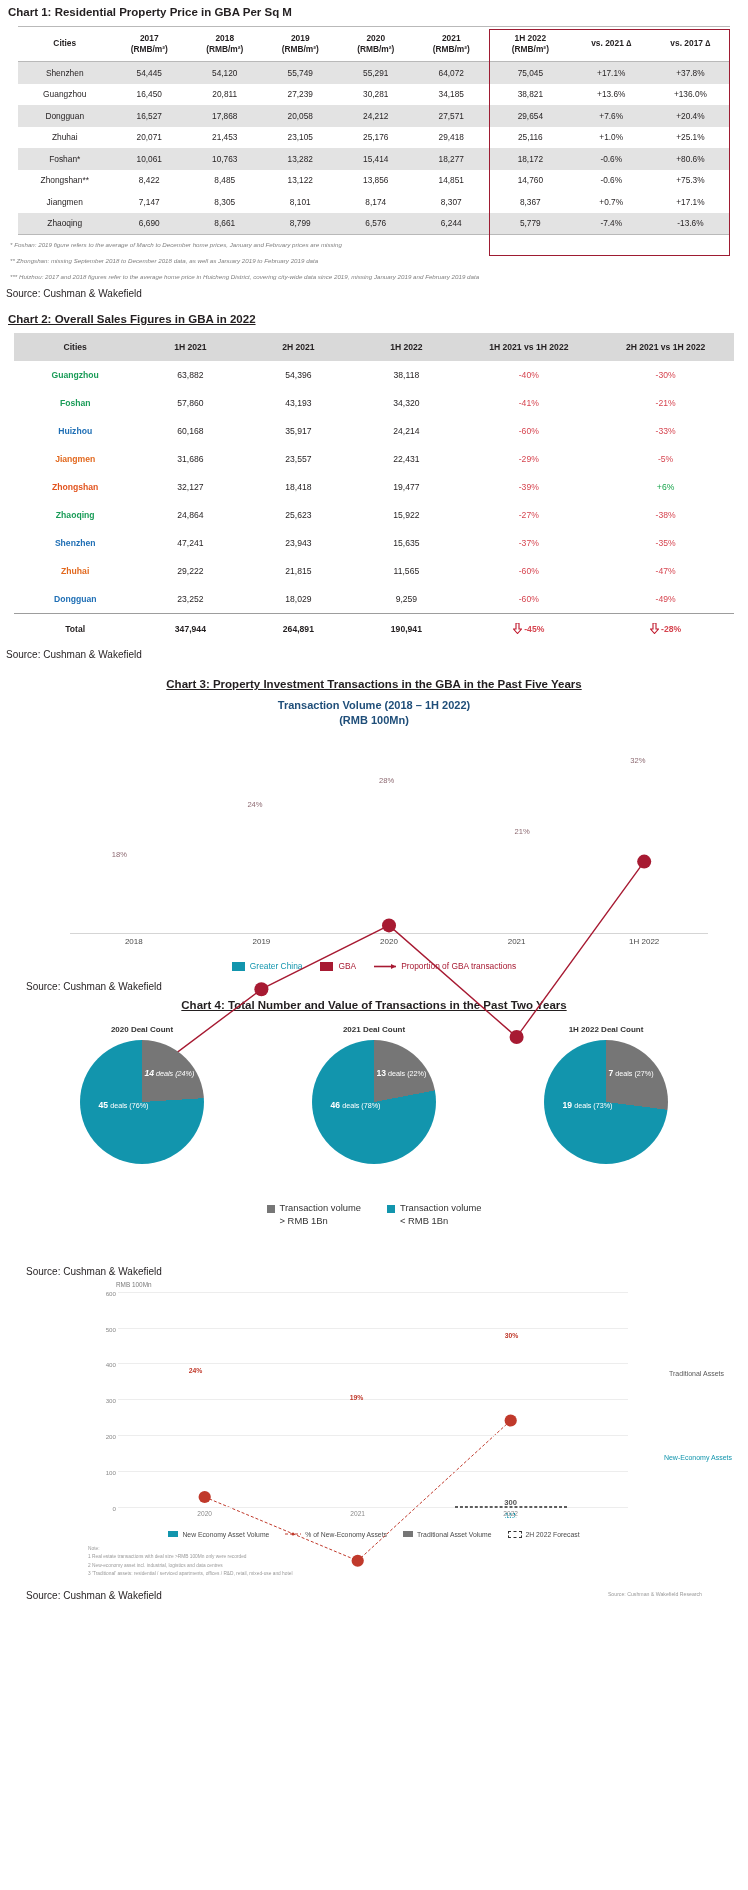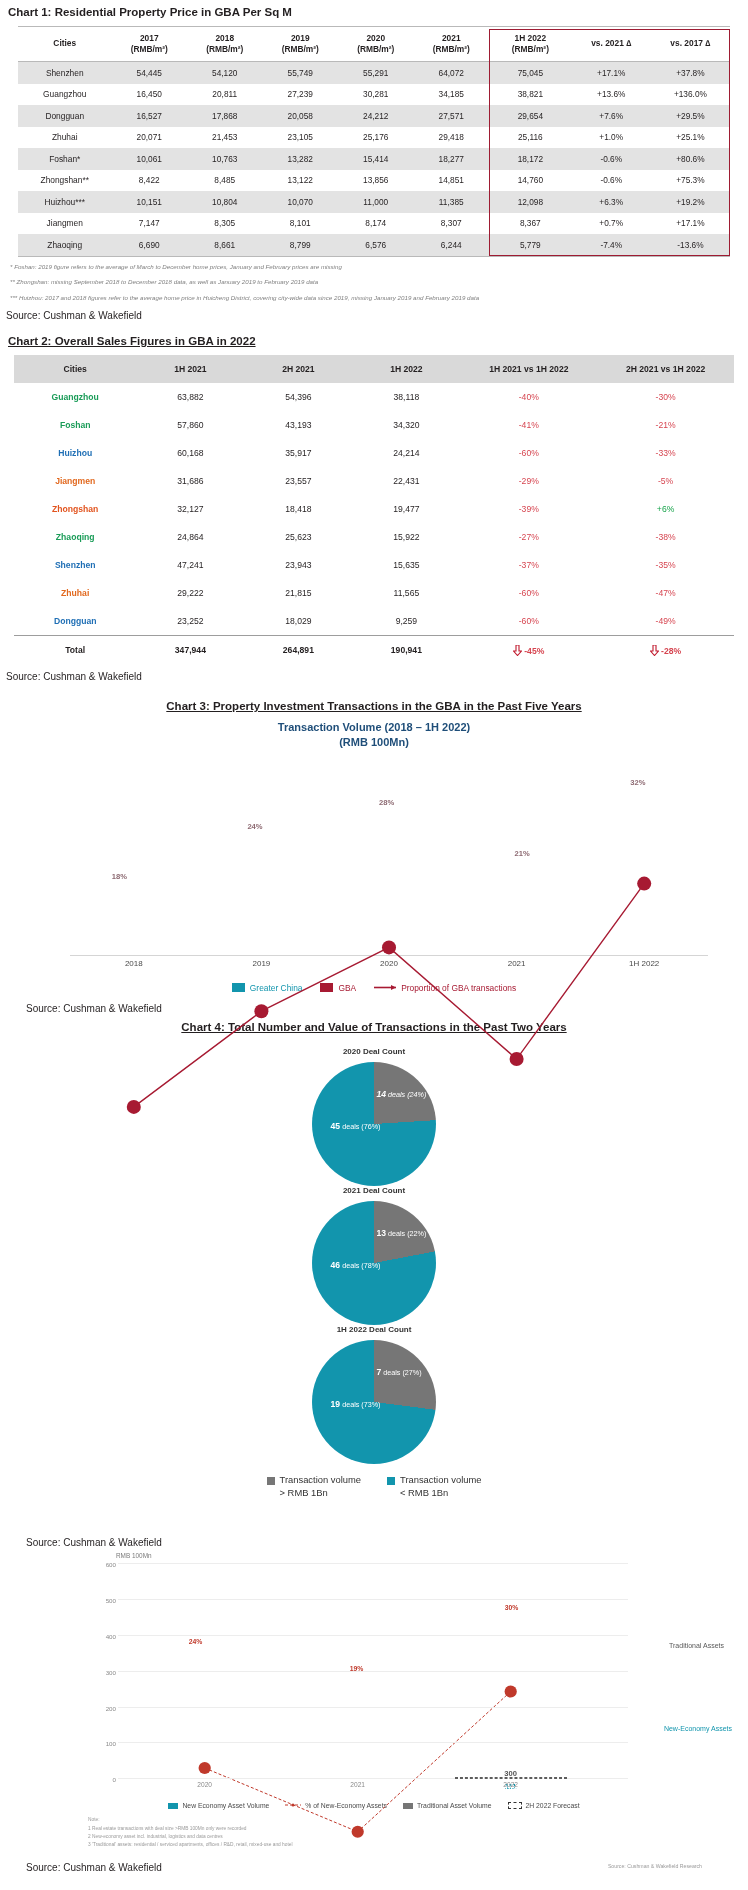--- a/index.html
+++ b/index.html
@@ -66,41 +66,41 @@
   .c3-title { text-align:center; color:#1f4e79; font-weight:bold; font-size:11px; line-height:1.35; margin-top:4px;}
   .c3-plot { position:relative; height: 200px; margin: 6px 40px 0 70px; }
   .c3-axis { position:absolute; left:0; right:0; bottom:0; height:1px; background:#d5d5d5; }
   .c3-group { position:absolute; bottom:0; width:11%; }
   .bar-gc { position:absolute; bottom:0; width:100%; background:#1295ad; }
   .bar-gba { position:absolute; bottom:0; left:8%; width:84%; background:#a71a32; }
   .bar-lbl { position:absolute; left:0; right:0; text-align:center; font-size:7.6px; font-weight:bold; color:#ffffff; }
   .c3-xlabels { position:relative; margin: 3px 40px 0 70px; height:14px; }
   .c3-xlabels span { position:absolute; width:11%; text-align:center; font-size:8px; color:#4a4a4a; }
   .c3-line { position:absolute; left:0; top:0; right:0; bottom:0; overflow:visible; }
-  .pctlbl { position:absolute; font-size:7.6px; color:#8d6a72; font-weight:bold; }
+  .pctlbl { position:absolute; font-size:7.6px; color:#8d6a72; font-weight:normal; }
   .c3-legend { display:flex; justify-content:center; align-items:center; gap:18px; margin-top:10px; }
   .c3-legend .li { display:flex; align-items:center; gap:5px; font-size:8.4px; }
   .sw { width:13px; height:9px; display:inline-block; }
   .sw.teal { background:#1295ad; }
   .sw.red  { background:#a71a32; }
   .legend-teal { color:#1295ad; }
   .legend-red  { color:#a71a32; }
   .lineswatch { width:22px; height:9px; position:relative; display:inline-block; }
 
   
   .c4 { margin-top: 2px; }
-  .pies { display:flex; justify-content:space-around; align-items:center; padding: 6px 26px 0 26px; flex-direction: column; }
+  .pies { display:flex; justify-content:space-around; align-items:flex-end; padding: 6px 26px 0 26px; }
   .piebox { width: 200px; text-align:center; }
   .pie-cap { font-size:8px; font-weight:bold; color:#333; margin-bottom:6px; }
   .pie { position:relative; width:124px; height:124px; margin:0 auto; border-radius:50%; }
   .pie .lblA, .pie .lblB { position:absolute; color:#fff; white-space:nowrap; }
   .pie .lblA { font-size:7.2px; }
   .pie .lblB { font-size:7.2px; }
   .pie b { font-size:8.6px; }
-  .c4-legend { display:flex; justify-content:center; gap:26px; margin-top:10px; }
+  .c4-legend { display:flex; justify-content:center; gap:26px; margin-top:38px; }
   .c4-legend .li { display:flex; gap:5px; font-size:9.4px; color:#333; }
   .c4-legend .txt { line-height:1.35; }
   .sw.grey { background:#767676; width:8px; height:8px; margin-top:3px; }
   .sw.teal2 { background:#1295ad; width:8px; height:8px; margin-top:3px; }
 
   
   .c5 { position:relative; margin-top: 4px; }
   .c5-inner { position:relative; height: 215px; margin: 4px 120px 0 118px; }
   .c5-ylab { position:absolute; left:-2px; top:-12px; font-size:6.4px; color:#7a7a7a; }
   .c5-ytick { position:absolute; left:-18px; width:16px; text-align:right; font-size:6.2px; color:#8a8a8a; }
@@ -187,21 +187,21 @@
             </tr>
             <tr class="alt">
               <td class="city">Dongguan</td>
               <td class="">16,527</td>
               <td class="">17,868</td>
               <td class="">20,058</td>
               <td class="">24,212</td>
               <td class="">27,571</td>
               <td class="">29,654</td>
               <td class="pos">+7.6%</td>
-              <td class="pos">+29.5%</td>
+              <td class="pos">+20.4%</td>
             </tr>
             <tr>
               <td class="city">Zhuhai</td>
               <td class="">20,071</td>
               <td class="">21,453</td>
               <td class="">23,105</td>
               <td class="">25,176</td>
               <td class="">29,418</td>
               <td class="">25,116</td>
               <td class="pos">+1.0%</td>
@@ -221,31 +221,20 @@
             <tr>
               <td class="city">Zhongshan**</td>
               <td class="">8,422</td>
               <td class="">8,485</td>
               <td class="">13,122</td>
               <td class="">13,856</td>
               <td class="">14,851</td>
               <td class="">14,760</td>
               <td class="neg">-0.6%</td>
               <td class="pos">+75.3%</td>
-            </tr>
-            <tr class="alt">
-              <td class="city">Huizhou***</td>
-              <td class="">10,151</td>
-              <td class="">10,804</td>
-              <td class="">10,070</td>
-              <td class="">11,000</td>
-              <td class="">11,385</td>
-              <td class="">12,098</td>
-              <td class="pos">+6.3%</td>
-              <td class="pos">+19.2%</td>
             </tr>
             <tr>
               <td class="city">Jiangmen</td>
               <td class="">7,147</td>
               <td class="">8,305</td>
               <td class="">8,101</td>
               <td class="">8,174</td>
               <td class="">8,307</td>
               <td class="">8,367</td>
               <td class="pos">+0.7%</td>

